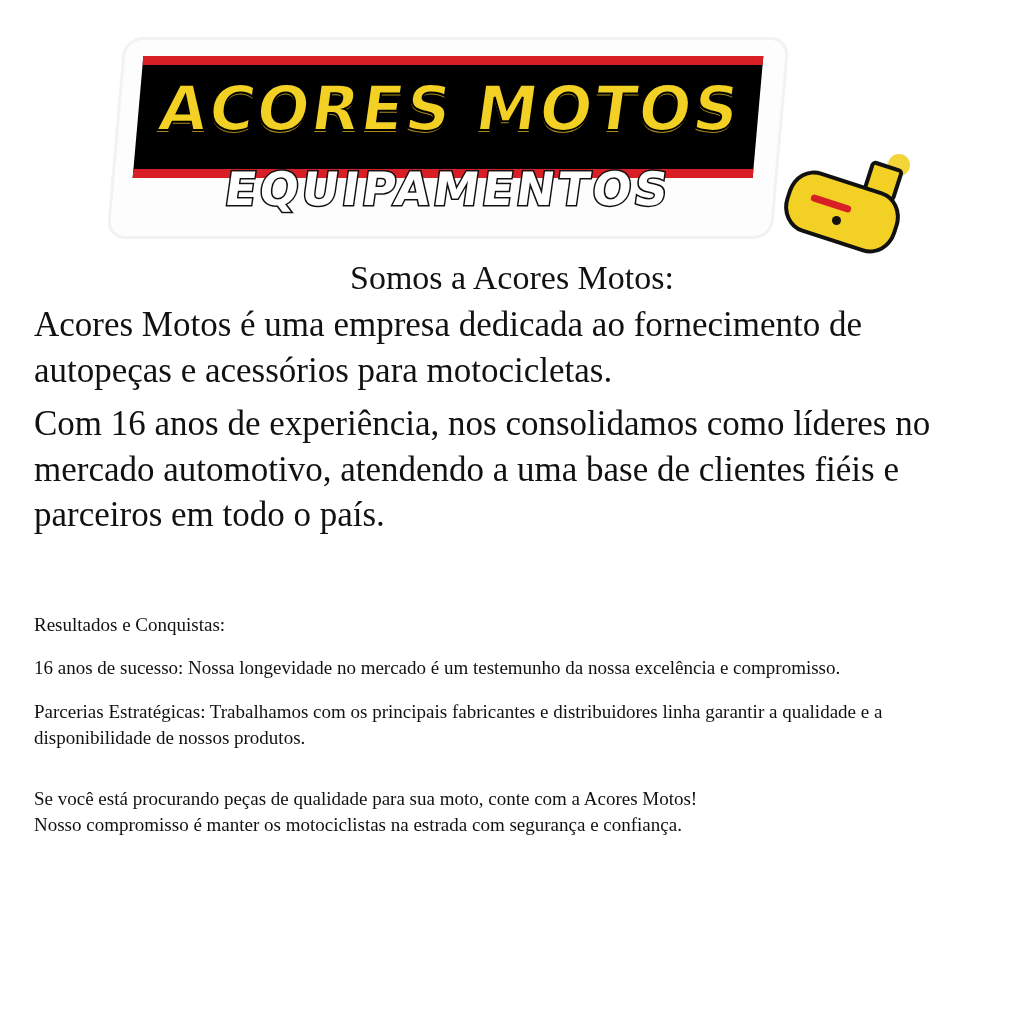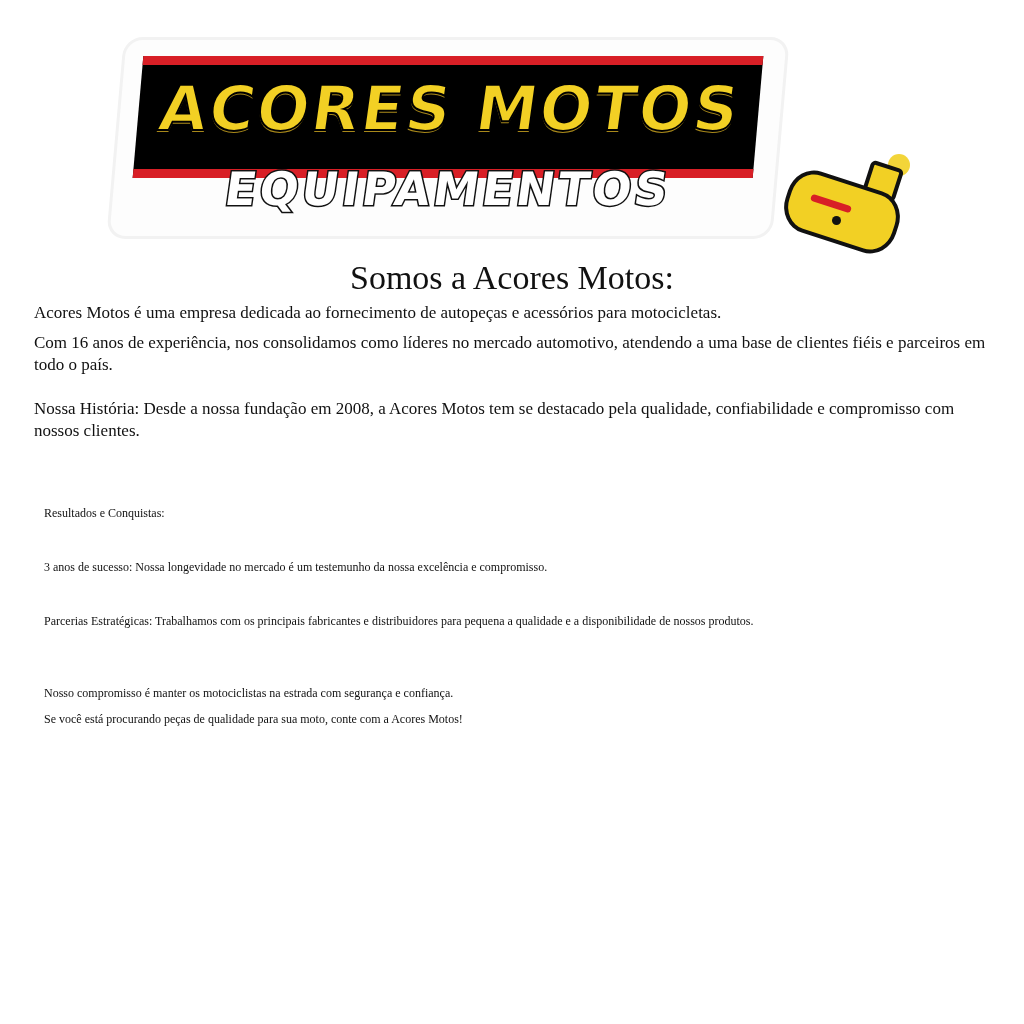--- a/index.html
+++ b/index.html
@@ -163,31 +163,31 @@
     box-sizing: border-box;
   }
   .doc-title {
     text-align: center;
     font-size: 34px;
     line-height: 1.18;
     margin: 0 0 4px 0;
     font-weight: normal;
   }
   .para-lg {
-    font-size: 17px;
+    font-size: 35px;
     line-height: 1.30;
     margin: 0;
   }
   .para-lg + .para-lg { margin-top: 8px; }
   .gap-lg { height: 22px; }
   .gap-md { height: 26px; }
   .para-sm {
-    font-size: 12px;
+    font-size: 19px;
     line-height: 1.35;
-    margin: 10px;
+    margin: 0;
   }
   .gap-sm { height: 18px; }
 </style>
 </head>
 <body>
 
 <div class="page">
 
   <div class="logo-wrap">
     <div class="logo-badge">
@@ -207,39 +207,38 @@
 
   <div class="doc">
 
     <h1 class="doc-title">Somos a Acores Motos:</h1>
 
     <p class="para-lg">Acores Motos é uma empresa dedicada ao fornecimento de autopeças e acessórios para motocicletas.</p>
     <p class="para-lg">Com 16 anos de experiência, nos consolidamos como líderes no mercado automotivo, atendendo a uma base de clientes fiéis e parceiros em todo o país.</p>
 
     <div class="gap-lg"></div>
 
-    <p class="para-lg">Nossa História: Desde a nossa fundação em 2008, a Acores Motos tem se destacado pela qualidade, confiabilidade e compromisso com nossos clientes.</p>
 
     <div class="gap-md"></div>
 
 
     <div class="gap-md"></div>
 
     <p class="para-sm">Resultados e Conquistas:</p>
 
     <div class="gap-sm"></div>
 
-    <p class="para-sm">3 anos de sucesso: Nossa longevidade no mercado é um testemunho da nossa excelência e compromisso.</p>
-
-    <div class="gap-sm"></div>
-
-    <p class="para-sm">Parcerias Estratégicas: Trabalhamos com os principais fabricantes e distribuidores para pequena a qualidade e a disponibilidade de nossos produtos.</p>
-
-    <div class="gap-sm"></div>
-
-
-    <div class="gap-sm"></div>
-
+    <p class="para-sm">16 anos de sucesso: Nossa longevidade no mercado é um testemunho da nossa excelência e compromisso.</p>
+
+    <div class="gap-sm"></div>
+
+    <p class="para-sm">Parcerias Estratégicas: Trabalhamos com os principais fabricantes e distribuidores linha garantir a qualidade e a disponibilidade de nossos produtos.</p>
+
+    <div class="gap-sm"></div>
+
+
+    <div class="gap-sm"></div>
+
+    <p class="para-sm">Se você está procurando peças de qualidade para sua moto, conte com a Acores Motos!</p>
     <p class="para-sm">Nosso compromisso é manter os motociclistas na estrada com segurança e confiança.</p>
-    <p class="para-sm">Se você está procurando peças de qualidade para sua moto, conte com a Acores Motos!</p>
 
   </div>
 </div>
 
 </body></html>

